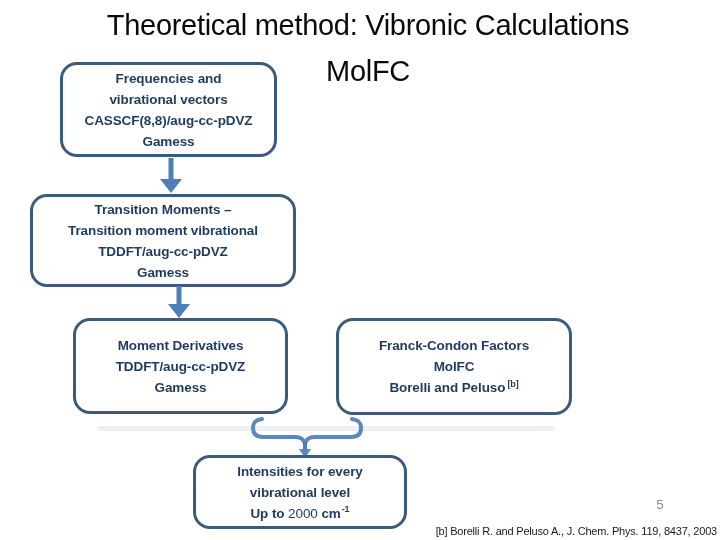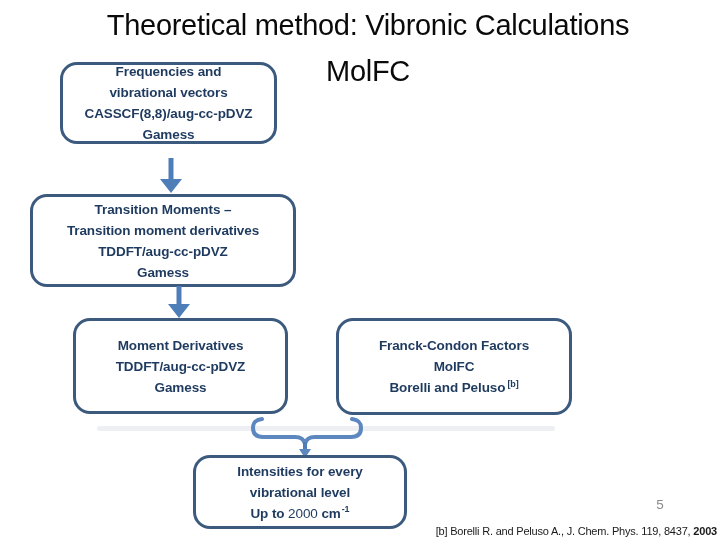--- a/index.html
+++ b/index.html
@@ -19,21 +19,21 @@
     border:3px solid var(--box-border,#3c5a7d);border-radius:17px;
     display:flex;flex-direction:column;justify-content:center;align-items:center;
     color:var(--box-text,#1e3a5f);font-weight:700;font-size:13.5px;line-height:21px;
     text-align:center;letter-spacing:-0.1px;
   }
   .fbox .line{white-space:nowrap;}
   .box-sup{font-size:9px;vertical-align:super;line-height:0;margin-left:2px;}
   .num{font-weight:400;text-align:right;}
   sup.unit-sup{font-size:9px;line-height:0;margin-left:1px;}
   
-  #box-frequencies{left:60px;top:62px;width:217px;height:82px;}
+  #box-frequencies{left:60px;top:62px;width:217px;height:95px;}
   #box-transition{left:30px;top:194px;width:266px;height:93px;}
   #box-moment{left:73px;top:318px;width:215px;height:96px;}
   #box-franck{left:336px;top:318px;width:236px;height:97px;}
   #box-intensities{left:193px;top:455px;width:214px;height:74px;}
   
   .connector{position:absolute;}
   .arrow-shaft{stroke:var(--arrow,#4e7eb8);stroke-width:5;}
   .arrow-head{fill:var(--arrow,#4e7eb8);}
   .brace-path{stroke:var(--brace,#5c88bf);stroke-width:4;fill:none;stroke-linecap:round;}
   .brace-head{fill:var(--brace,#5c88bf);}
@@ -44,21 +44,21 @@
   }
   
   .page-number{
     position:absolute;top:497px;left:640px;width:40px;text-align:center;
     color:var(--page-number,#8a8a8a);font-size:13.5px;
   }
   .footnote{
     position:absolute;right:3px;bottom:3px;color:var(--footnote-text,#1a1a1a);
     font-size:11px;letter-spacing:-0.2px;white-space:nowrap;
   }
-  .footnote b{font-weight:700;}
+  .footnote b{font-weight:400;}
 </style>
 </head>
 <body>
 
 <div id="slide">
 
   <div class="title">
     <div>Theoretical method: Vibronic Calculations</div>
     <div>MolFC</div>
   </div>
@@ -70,21 +70,21 @@
     <div class="line">Gamess</div>
   </div>
 
   <svg class="connector" style="left:159px;top:158px;" width="24" height="36" viewBox="0 0 24 36">
     <line class="arrow-shaft" x1="12" y1="0" x2="12" y2="22"></line>
     <polygon class="arrow-head" points="1,21 23,21 12,35"></polygon>
   </svg>
 
   <div class="fbox" id="box-transition">
     <div class="line">Transition Moments –</div>
-    <div class="line">Transition moment derivatives</div>
+    <div class="line">Transition moment vibrational</div>
     <div class="line">TDDFT/aug-cc-pDVZ</div>
     <div class="line">Gamess</div>
   </div>
 
   <svg class="connector" style="left:167px;top:286px;" width="24" height="33" viewBox="0 0 24 33">
     <line class="arrow-shaft" x1="12" y1="0" x2="12" y2="19"></line>
     <polygon class="arrow-head" points="1,18 23,18 12,32"></polygon>
   </svg>
 
   <div class="fbox" id="box-moment">

